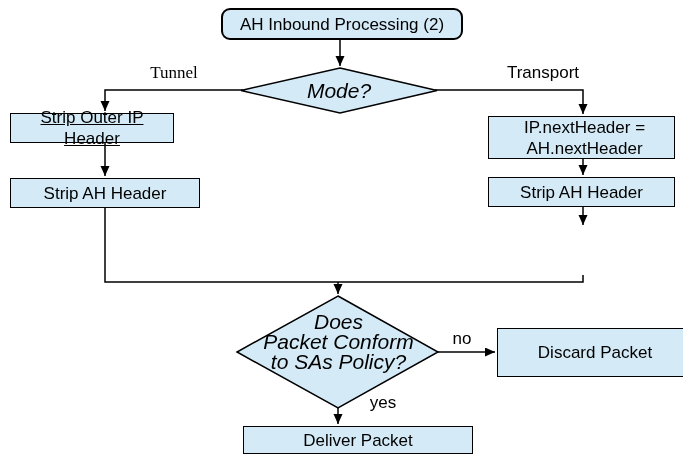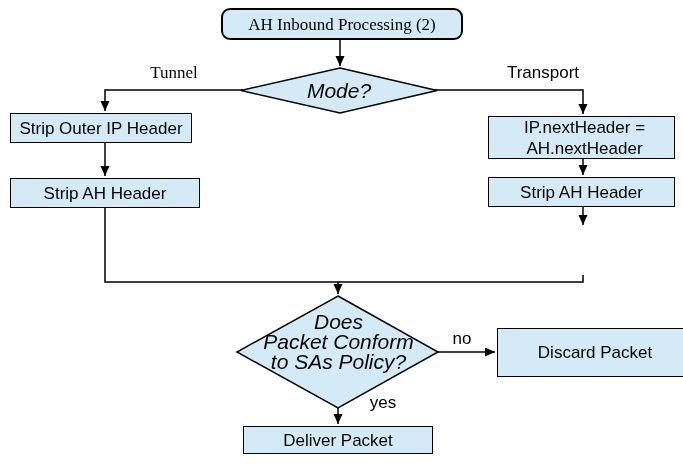--- a/index.html
+++ b/index.html
@@ -33,21 +33,20 @@
     align-items: center;
     justify-content: center;
     text-align: center;
     font-size: 17px;
     line-height: 21px;
     white-space: pre-line;
   }
   .node.start {
     border-width: 2px;
     border-radius: 9px;
-    font-family: Liberation Serif, serif;
   }
   .diamond-label {
     position: absolute;
     z-index: 1;
     display: flex;
     align-items: center;
     justify-content: center;
     text-align: center;
     font-size: 21px;
     line-height: 20px;
@@ -85,33 +84,33 @@
     <polyline class="connector" points="338,282 338,294" marker-end="url(#arrowhead)"></polyline>
     <polyline class="connector" points="438,352 495,352" marker-end="url(#arrowhead)"></polyline>
     <polyline class="connector" points="338,408 338,424" marker-end="url(#arrowhead)"></polyline>
 
     <polygon class="diamond" points="340,68 437,90.5 340,113 241,90.5"></polygon>
     <polygon class="diamond" points="338,296 438,352 338,408 237,352"></polygon>
   </svg>
 
   <div class="node start" style="left:221px; top:8px; width:242px; height:32px;">AH Inbound Processing (2)</div>
 
-  <div class="node" style="left:10px; top:113px; width:182px; height:30px;">Strip Outer IP Header</div>
+  <div class="node" style="left:10px; top:113px; width:164px; height:30px;text-decoration:underline;">Strip Outer IP Header</div>
 
   <div class="node" style="left:10px; top:178px; width:190px; height:30px;">Strip AH Header</div>
 
   <div class="node" style="left:488px; top:116px; width:187px; height:43px;padding-left:6px;">IP.nextHeader =
 AH.nextHeader</div>
 
   <div class="node" style="left:488px; top:177px; width:187px; height:30px;">Strip AH Header</div>
 
 
   <div class="node" style="left:497px; top:328px; width:196px; height:49px;">Discard Packet</div>
 
-  <div class="node" style="left:243px; top:426px; width:190px; height:28px;">Deliver Packet</div>
+  <div class="node" style="left:243px; top:426px; width:230px; height:28px;">Deliver Packet</div>
 
   <div class="diamond-label" style="left:289px; top:79px; width:100px; height:23px;">Mode?</div>
 
   <div class="diamond-label" style="left:258px; top:312px; width:161px; height:60px;">Does
 Packet Conform
 to SAs Policy?</div>
 
   <div class="edge-label" style="left:139px; top:64px; width:70px;font-family:Liberation Serif, serif;">Tunnel</div>
 
   <div class="edge-label" style="left:496px; top:64px; width:94px;">Transport</div>

